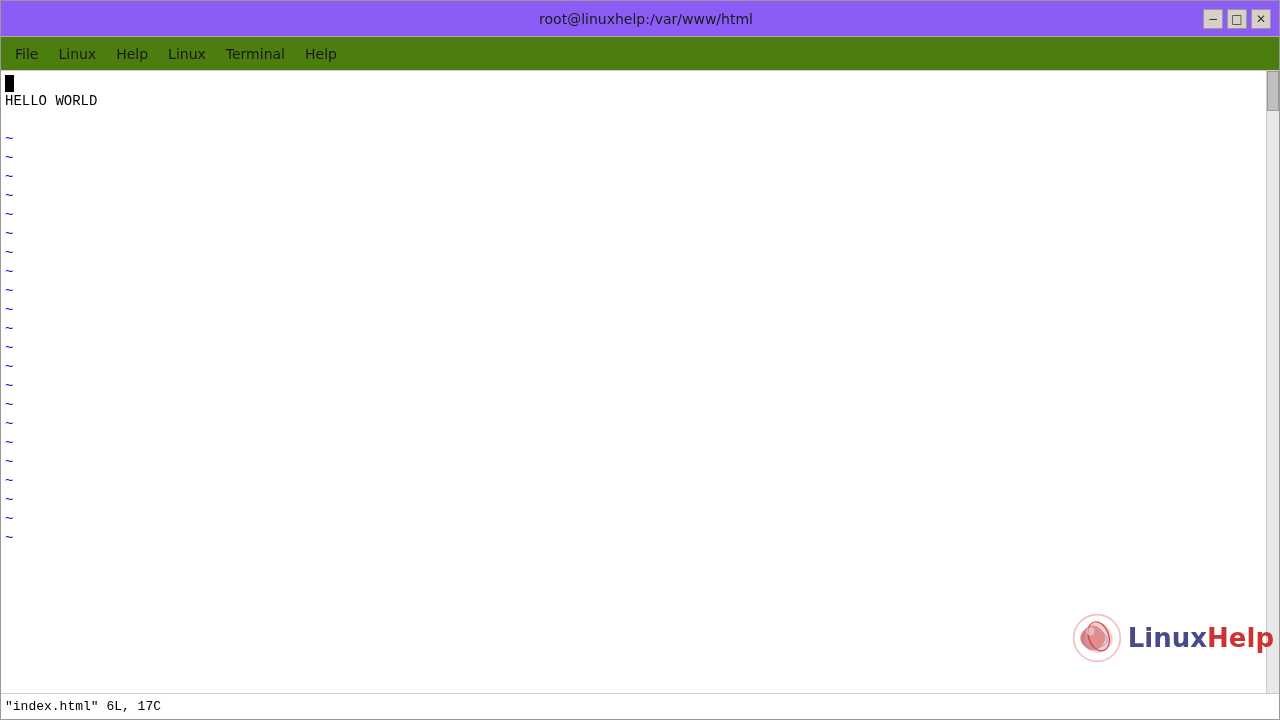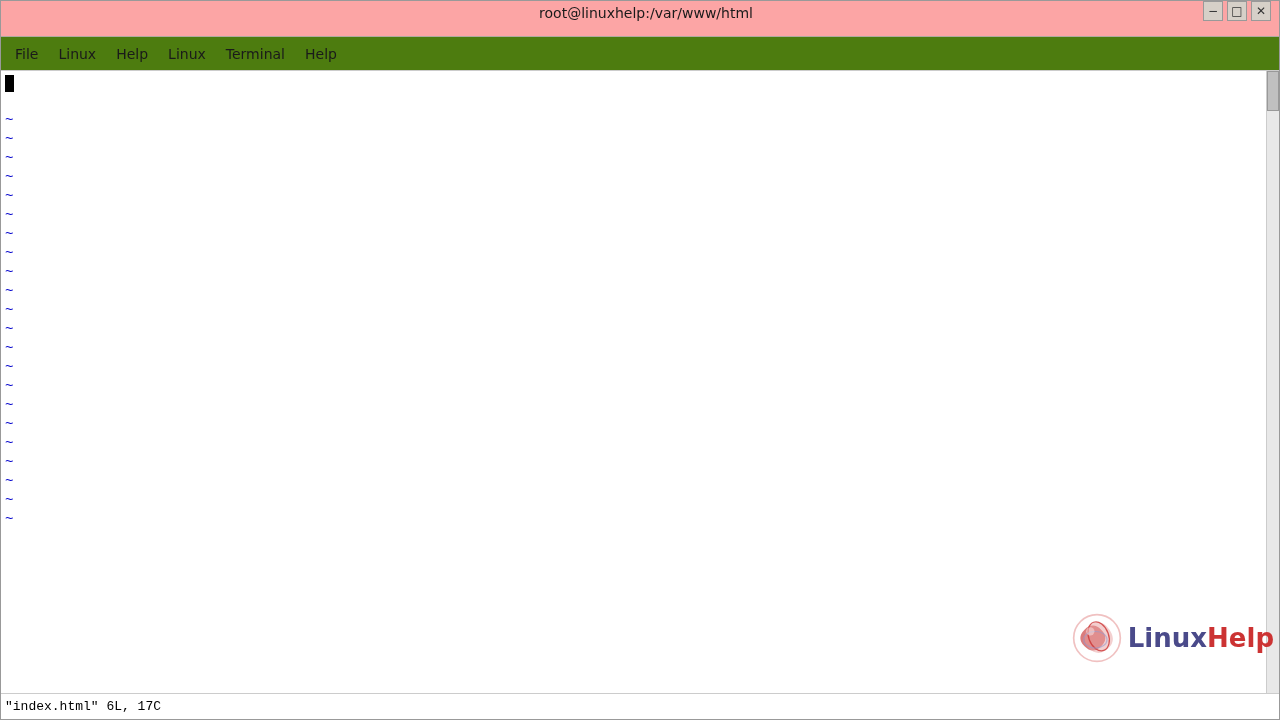--- a/index.html
+++ b/index.html
@@ -16,24 +16,24 @@
       width: 1280px;
       height: 720px;
       display: flex;
       flex-direction: column;
       background: #ffffff;
       border: 1px solid #999;
     }
 
     
     .title-bar {
-      background: #fca5a5;
+      background: #8b5cf6;
       height: 36px;
       display: flex;
-      align-items: flex-end;
+      align-items: center;
       justify-content: space-between;
       padding: 15px 8px;
       border-bottom: 1px solid #b0aaa0;
     }
 
     .title-bar-title {
       flex: 1;
       text-align: center;
       font-size: 14px;
       font-weight: normal;
@@ -195,20 +195,21 @@
     <div class="menu-item">Help</div>
   </div>
 
   <div class="terminal-content">
     <div class="terminal-inner">
 
       <div class="cursor-line">
         <span class="cursor-block"></span>
       </div>
 
+      <div class="hello-world-line">HELLO WORLD</div>
 
       <div>&nbsp;</div>
 
       <div class="tilde-lines">
         <span class="tilde-line">~</span>
         <span class="tilde-line">~</span>
         <span class="tilde-line">~</span>
         <span class="tilde-line">~</span>
         <span class="tilde-line">~</span>
         <span class="tilde-line">~</span>

